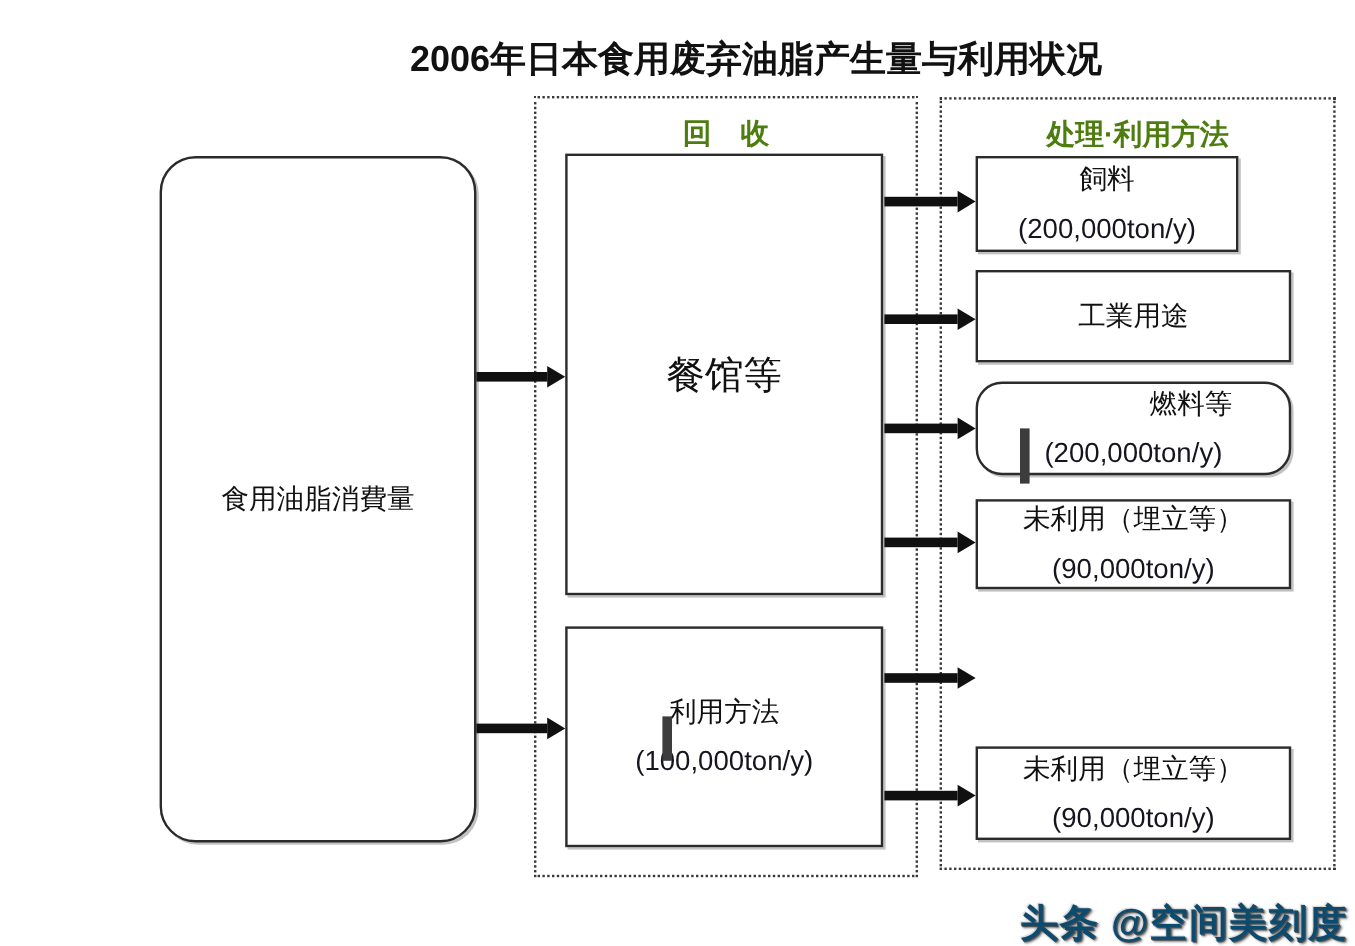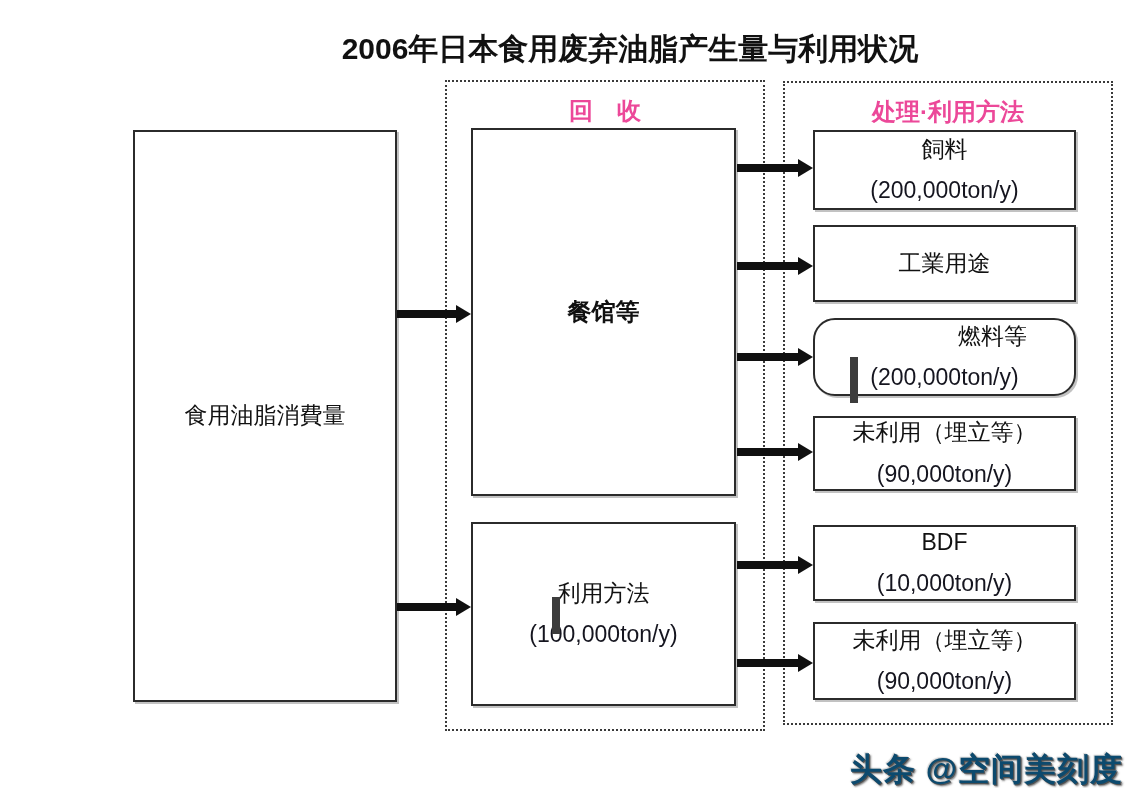--- a/index.html
+++ b/index.html
@@ -29,39 +29,39 @@
     border: 2px dotted #3a3a3a;
     background: #ffffff;
   }
   .group-header {
     position: absolute;
     left: 0; right: 0;
     top: 9px;
     text-align: center;
     font-size: 24px;
     font-weight: bold;
-    color: #ec4899;
+    color: #4d7c0f;
     white-space: nowrap;
   }
   .node {
     position: absolute;
     border: 2px solid #2b2b2b;
     background: #ffffff;
     box-shadow: 2px 2px 0 rgba(120,120,120,0.45);
     display: flex;
     flex-direction: column;
     align-items: center;
     justify-content: center;
     text-align: center;
     font-size: 23px;
     line-height: 1.45;
     color: #1a1a1a;
   }
   .node .label { color: #111; }
-  .node .label.bold { font-weight: bold; font-size: 24px; }
+  .node .label.bold { font-weight: normal; font-size: 32px; }
   .node .value { color: #15151f; }
   .offset-right { position: relative; left: 48px; }
   .arrow {
     position: absolute;
     height: 4px;
     background: #101010;
   }
   .arrow::after {
     content: "";
     position: absolute;
@@ -92,64 +92,60 @@
     white-space: nowrap;
   }
 </style>
 </head>
 <body>
 
 <div class="stage">
 
   <div class="title">2006年日本食用废弃油脂产生量与利用状况</div>
 
-  <div class="node" style="left:125px; top:122px; width:264px; height:572px;">
+  <div class="node" style="left:125px; top:122px; width:264px; height:572px;border-radius:30px;">
     <div class="label">食用油脂消費量</div>
   </div>
 
   <div class="dashed-group" style="left:437px; top:72px; width:320px; height:651px;">
     <div class="group-header">回　收</div>
   </div>
 
   <div class="node" style="left:463px; top:120px; width:265px; height:368px;">
     <div class="label bold">餐馆等</div>
   </div>
 
   <div class="node" style="left:463px; top:514px; width:265px; height:184px;">
     <div class="label">利用方法</div>
     <div class="value">(100,000ton/y)</div>
   </div>
 
   <div class="dashed-group" style="left:775px; top:73px; width:330px; height:644px;">
     <div class="group-header">处理·利用方法</div>
   </div>
 
-  <div class="node" style="left:805px; top:122px; width:263px; height:80px;">
+  <div class="node" style="left:805px; top:122px; width:219px; height:80px;">
     <div class="label">飼料</div>
     <div class="value">(200,000ton/y)</div>
   </div>
 
   <div class="node" style="left:805px; top:217px; width:263px; height:77px;">
     <div class="label">工業用途</div>
   </div>
 
   <div class="node" style="left:805px; top:310px; width:263px; height:78px;border-radius:22px;">
     <div class="label offset-right">燃料等</div>
     <div class="value">(200,000ton/y)</div>
   </div>
 
   <div class="node" style="left:805px; top:408px; width:263px; height:75px;">
     <div class="label">未利用（埋立等）</div>
     <div class="value">(90,000ton/y)</div>
   </div>
 
-  <div class="node" style="left:805px; top:517px; width:263px; height:76px;">
-    <div class="label">BDF</div>
-    <div class="value">(10,000ton/y)</div>
-  </div>
 
   <div class="node" style="left:805px; top:614px; width:263px; height:78px;">
     <div class="label">未利用（埋立等）</div>
     <div class="value">(90,000ton/y)</div>
   </div>
 
   <div class="arrow" style="left:389px; top:302px; width:59px;"></div>
   <div class="arrow" style="left:389px; top:595px; width:59px;"></div>
 
   <div class="arrow" style="left:729px; top:156px; width:61px;"></div>

